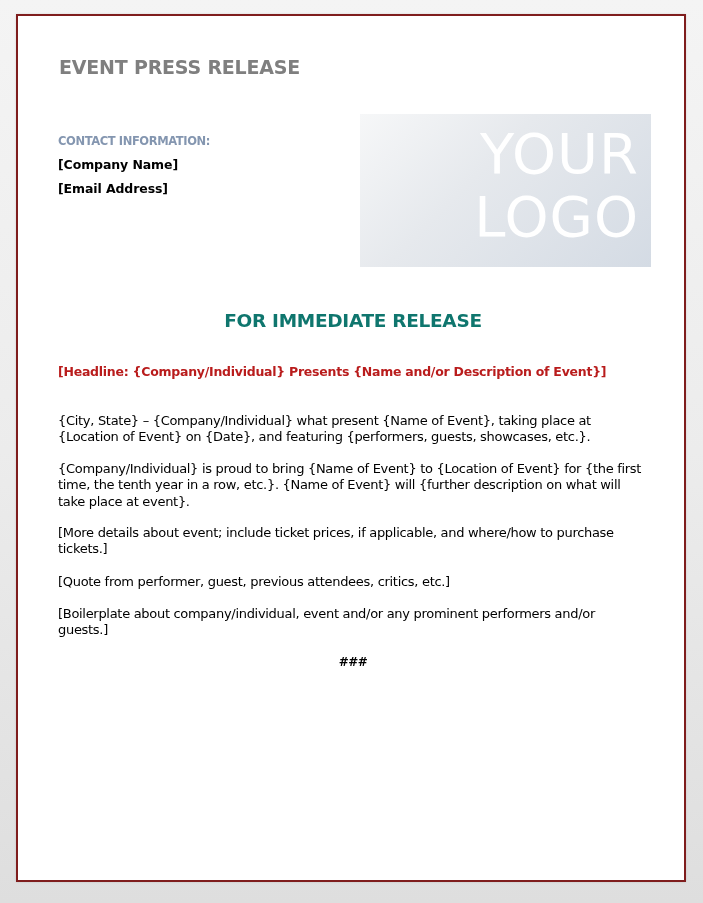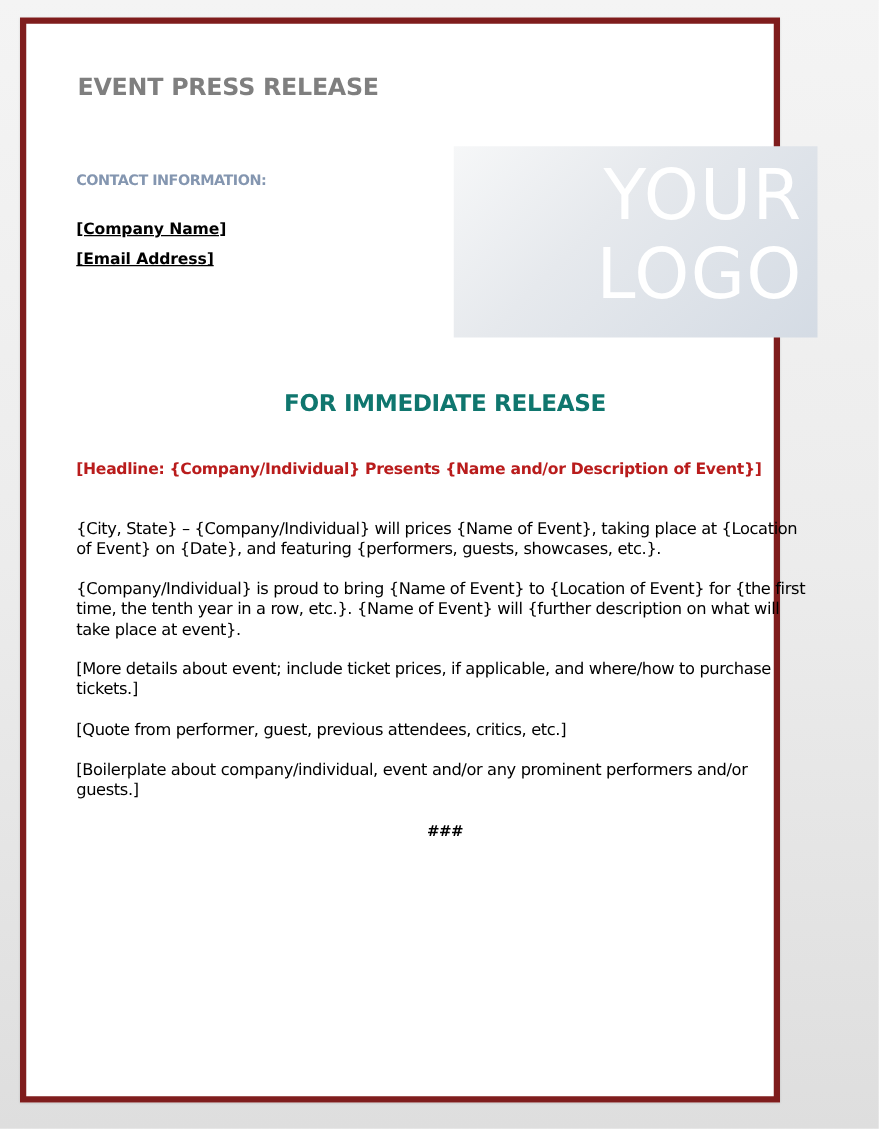--- a/index.html
+++ b/index.html
@@ -11,24 +11,24 @@
       height: 903px;
       position: relative;
       overflow: hidden;
       background: linear-gradient(180deg, #f4f4f4 0%, #ececec 50%, #dedede 100%);
       font-family: "DejaVu Sans", "Liberation Sans", sans-serif;
     }
     .page {
       position: absolute;
       left: 16px;
       top: 14px;
-      width: 608px;
+      width: 670px;
       height: 868px;
       background: #ffffff;
-      border: 5px solid #7f1d1d;
+      border: 2px solid #7f1d1d;
       box-shadow: 0 0 2px rgba(0,0,0,0.12);
       box-sizing: border-box;
     }
     .doc-title {
       position: absolute;
       left: 41px;
       top: 40px;
       font-size: 19px;
       font-weight: bold;
       color: #7f7f7f;
@@ -41,25 +41,24 @@
       top: 118px;
       font-size: 11.5px;
       font-weight: bold;
       color: #8496b0;
       letter-spacing: -0.4px;
       white-space: nowrap;
     }
     .contact-list {
       position: absolute;
       left: 40px;
-      top: 155px;
+      top: 140px;
       margin: 0;
       padding: 0;
       list-style: none;
-      text-decoration: underline;
     }
     .contact-list li {
       font-size: 12.5px;
       font-weight: bold;
       color: #000000;
       height: 24.3px;
       line-height: 18px;
       white-space: nowrap;
       letter-spacing: -0.1px;
     }
@@ -150,21 +149,21 @@
 
   <div class="logo-box">
     <div class="logo-text logo-line-1">YOUR</div>
     <div class="logo-text logo-line-2">LOGO</div>
   </div>
 
   <div class="release-heading">FOR IMMEDIATE RELEASE</div>
 
   <div class="headline">[Headline: {Company/Individual} Presents {Name and/or Description of Event}]</div>
 
-  <p class="body-text p1">{City, State} – {Company/Individual} will prices {Name of Event}, taking place at {Location of Event} on {Date}, and featuring {performers, guests, showcases, etc.}.</p>
+  <p class="body-text p1">{City, State} – {Company/Individual} what present {Name of Event}, taking place at {Location of Event} on {Date}, and featuring {performers, guests, showcases, etc.}.</p>
   <p class="body-text p2">{Company/Individual} is proud to bring {Name of Event} to {Location of Event} for {the first time, the tenth year in a row, etc.}. {Name of Event} will {further description on what will take place at event}.</p>
   <p class="body-text p3">[More details about event; include ticket prices, if applicable, and where/how to purchase tickets.]</p>
   <p class="body-text p4">[Quote from performer, guest, previous attendees, critics, etc.]</p>
   <p class="body-text p5">[Boilerplate about company/individual, event and/or any prominent performers and/or guests.]</p>
 
   <div class="end-mark">###</div>
 
 </div>
 
 </body></html>

